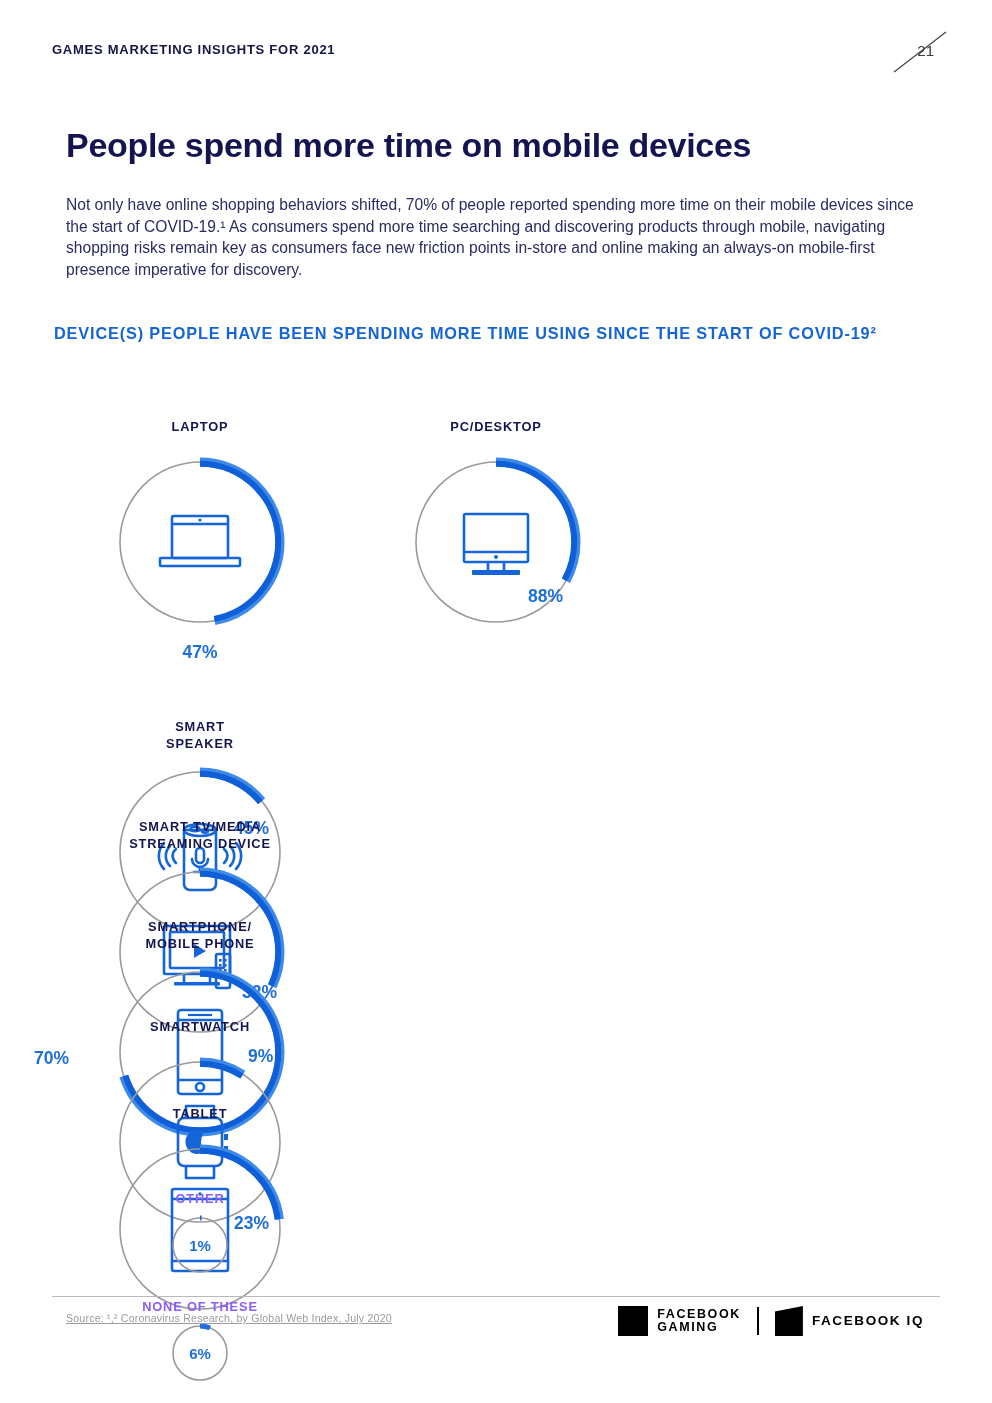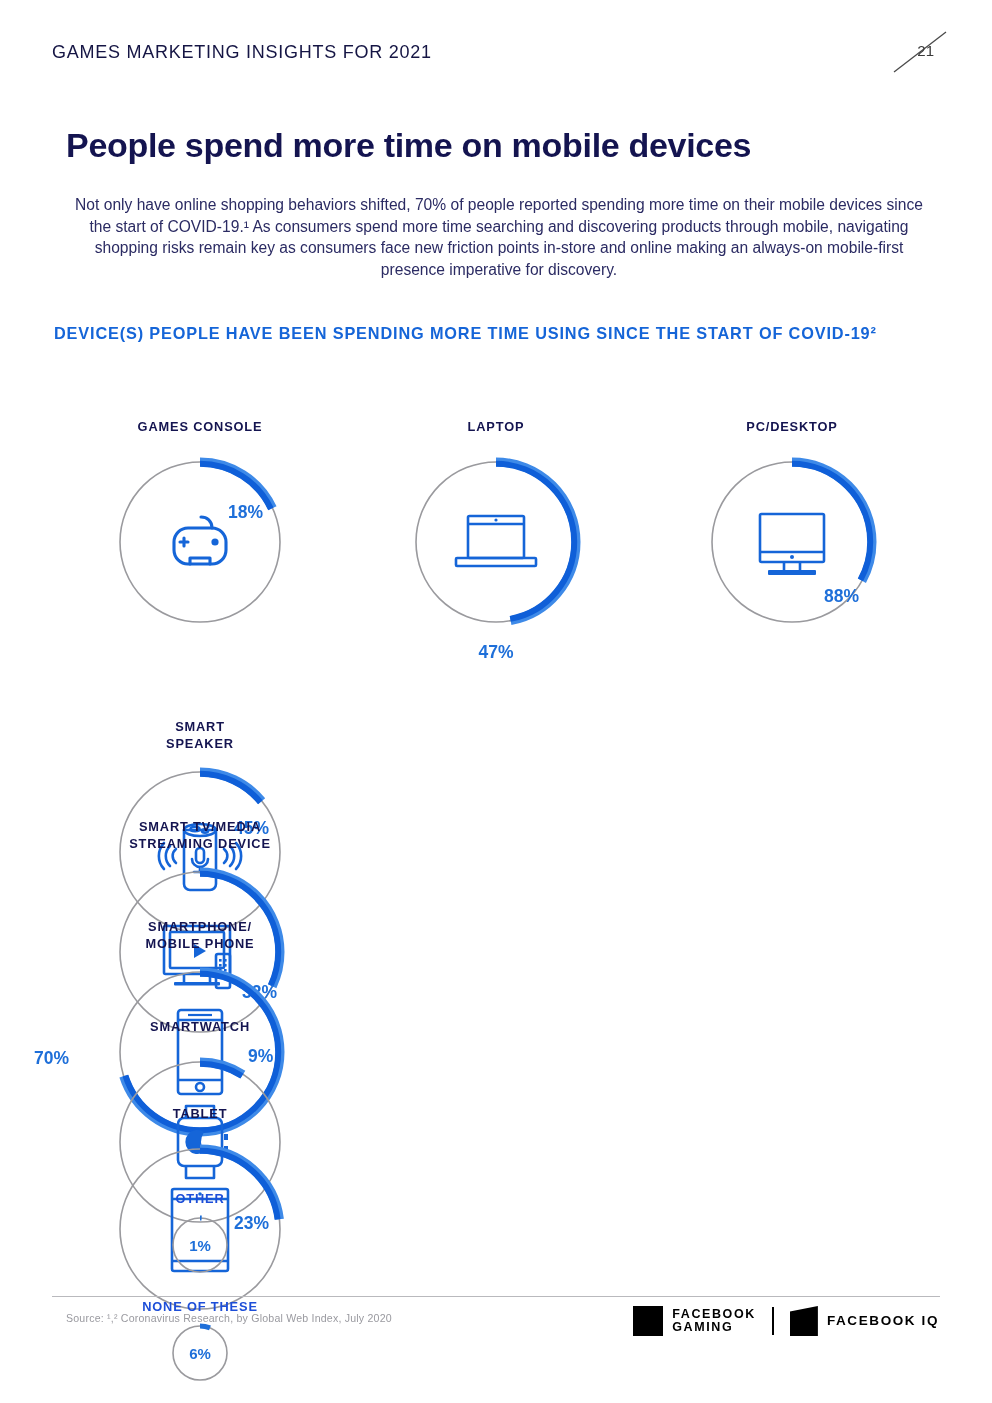--- a/index.html
+++ b/index.html
@@ -17,22 +17,22 @@
     background: #ffffff;
   }
 
   
   .header {
     position: absolute;
     top: 42px; left: 52px; right: 52px;
     height: 22px;
   }
   .header-title {
-    font-size: 18px;
-    font-weight: 400;
+    font-size: 13px;
+    font-weight: 700;
     letter-spacing: 0.75px;
     color: #151544;
     text-transform: uppercase;
   }
   .page-number {
     position: absolute;
     top: 42px;
     right: 58px;
     font-size: 15px;
     color: #3a3a3a;
@@ -56,21 +56,20 @@
     color: #141450;
     letter-spacing: -0.3px;
   }
   .intro {
     position: absolute;
     top: 194px; left: 66px;
     width: 866px;
     font-size: 15.6px;
     line-height: 21.5px;
     color: #2b2b63;
-    text-align: center;
   }
 
   .section-head {
     position: absolute;
     top: 322px; left: 54px;
     width: 830px;
     font-size: 16.3px;
     font-weight: 700;
     line-height: 23px;
     letter-spacing: 0.85px;
@@ -130,21 +129,21 @@
     white-space: nowrap;
   }
 
   
   .small-cell { position: relative; width: 296px; height: 100%; }
   .small-block { position: absolute; left: 0; right: 0; text-align: center; }
   .small-label {
     font-size: 12.8px;
     font-weight: 700;
     letter-spacing: 0.85px;
-    color: #1d4ed8;
+    color: #8b5cf6;
     text-transform: uppercase;
     margin-bottom: 8px;
   }
   .small-donut { position: relative; display: inline-block; width: 62px; height: 62px; }
   .small-pct {
     position: absolute;
     top: 0; left: 0; right: 0; bottom: 0;
     display: flex; align-items: center; justify-content: center;
     font-size: 15px; font-weight: 700; color: #1E6FD9;
   }
@@ -156,25 +155,26 @@
     top: 1296px;
     height: 1px;
     background: #b9b9bd;
   }
   .source {
     position: absolute;
     top: 1312px; left: 66px;
     font-size: 10.6px;
     color: #9a9aa0;
     letter-spacing: 0.2px;
+    text-decoration: underline;
   }
 
   .logos {
     position: absolute;
-    top: 1306px; right: 53px;
+    top: 1306px; right: 68px;
     display: flex;
     align-items: center;
     gap: 16px;
     justify-content: space-between;
   }
   .logo { display: flex; align-items: center; gap: 9px; }
   .logo-mark-sq { width: 30px; height: 30px; background: #000; }
   .logo-mark-flag { width: 28px; height: 30px; background: #000;
     clip-path: polygon(0 18%, 100% 0, 100% 100%, 0 100%); }
   .logo-text {
@@ -198,38 +198,20 @@
   <div class="page-number">21</div>
 
   <h1 class="title">People spend more time on mobile devices</h1>
   <p class="intro">Not only have online shopping behaviors shifted, 70% of people reported spending more time on their mobile devices since the start of COVID-19.¹ As consumers spend more time searching and discovering products through mobile, navigating shopping risks remain key as consumers face new friction points in-store and online making an always-on mobile-first presence imperative for discovery.</p>
   <h2 class="section-head">Device(s) people have been spending more time using since the start of COVID-19²</h2>
 
   <div class="grid">
 
     <div class="grid-row row1">
 
-      <div class="cell">
-        <div class="cell-label">Games console</div>
-        <div class="donut-wrap big">
-          <svg class="donut-svg" width="176" height="176" viewBox="0 0 176 176">
-            <circle cx="88" cy="88" r="80" fill="none" stroke="#9a9a9e" stroke-width="1.6"></circle>
-            <circle cx="88" cy="88" r="80" fill="none" stroke="#3E8AE8" stroke-width="9" stroke-dasharray="90.48 412.04" stroke-dashoffset="0" transform="rotate(-90 88 88)"></circle>
-            <circle cx="88" cy="88" r="78.2" fill="none" stroke="#0F5FD8" stroke-width="6" stroke-dasharray="88.45 402.78" stroke-dashoffset="0" transform="rotate(-90 88 88)"></circle>
-            <g fill="none" stroke="#1565D8" stroke-width="3.1" stroke-linecap="round" stroke-linejoin="round">
-              <path d="M62 88 a14 14 0 0 1 14-14 h24 a14 14 0 0 1 14 14 v8 a14 14 0 0 1 -14 14 h-24 a14 14 0 0 1 -14 -14 z"></path>
-              <path d="M100 74 c0-7 -5-11 -11-11"></path>
-              <path d="M72 84 v8 M68 88 h8"></path>
-              <circle cx="103" cy="88" r="3.6" fill="#1565D8" stroke="none"></circle>
-              <path d="M78 110 v-6 h20 v6"></path>
-            </g>
-          </svg>
-        </div>
-        <div class="pct" style="left:176px; top:84px;">18%</div>
-      </div>
 
       <div class="cell">
         <div class="cell-label">Laptop</div>
         <div class="donut-wrap big">
           <svg class="donut-svg" width="176" height="176" viewBox="0 0 176 176">
             <circle cx="88" cy="88" r="80" fill="none" stroke="#9a9a9e" stroke-width="1.6"></circle>
             <circle cx="88" cy="88" r="80" fill="none" stroke="#3E8AE8" stroke-width="9" stroke-dasharray="236.25 266.27" transform="rotate(-90 88 88)"></circle>
             <circle cx="88" cy="88" r="78.2" fill="none" stroke="#0F5FD8" stroke-width="6" stroke-dasharray="230.93 260.3" transform="rotate(-90 88 88)"></circle>
             <g fill="none" stroke="#1565D8" stroke-width="2.6" stroke-linejoin="round">
               <rect x="60" y="62" width="56" height="42" rx="1.5"></rect>

